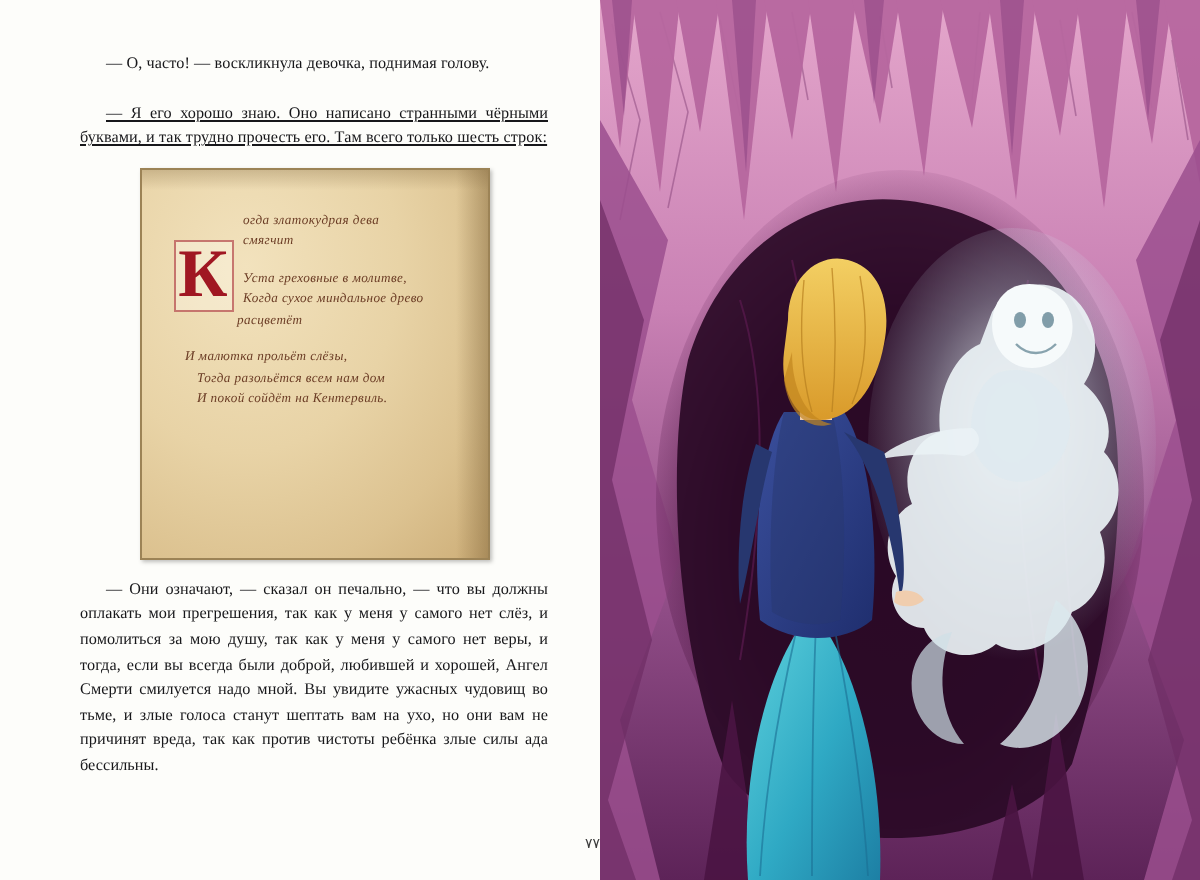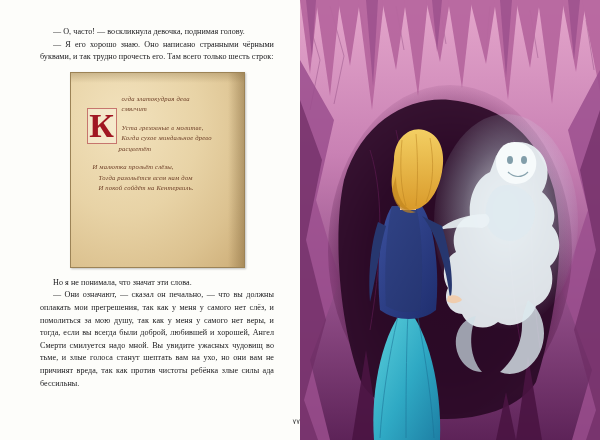--- a/index.html
+++ b/index.html
@@ -30,21 +30,21 @@
     font-size: 8.1px;
     line-height: 12.6px;
     color: #17171a;
     text-align: justify;
     margin: 0 0 0 0;
     letter-spacing: 0.05px;
   }
   .para.indent {
     text-indent: 13px;
   }
-  .para + .para { margin-top: 0; }
+  .para + .para { margin-top: 12px; text-decoration: underline; }
   .block-top { margin-bottom: 8px; }
   .block-bottom { margin-top: 9px; }
 
   
   .scroll-wrap {
     width: 100%;
     display: flex;
     justify-content: center;
     margin: 6px 0 4px 0;
   }
@@ -157,21 +157,20 @@
             <div class="v-indent-2">расцветёт</div>
             <div class="v-gap v-indent-3">И малютка прольёт слёзы,</div>
             <div class="v-indent-1">Тогда разольётся всем нам дом</div>
             <div class="v-indent-1">И покой сойдёт на Кентервиль.</div>
           </div>
         </div>
       </div>
     </div>
 
     <div class="block-bottom">
-      <p class="para indent">Но я не понимала, что значат эти слова.</p>
       <p class="para indent">— Они означают, — сказал он печально, — что вы должны оплакать мои прегрешения, так как у меня у самого нет слёз, и помолиться за мою душу, так как у меня у самого нет веры, и тогда, если вы всегда были доброй, любившей и хорошей, Ангел Смерти смилуется надо мной. Вы увидите ужасных чудовищ во тьме, и злые голоса станут шептать вам на ухо, но они вам не причинят вреда, так как против чистоты ребёнка злые силы ада бессильны.</p>
     </div>
 
     <div class="page-number">٧٧</div>
   </div>
 
   <div class="art-page">
     <svg class="art-svg" viewBox="0 0 300 440" xmlns="http://www.w3.org/2000/svg">
       <defs>
         <linearGradient id="bgGrad" x1="0" y1="0" x2="0" y2="1">

